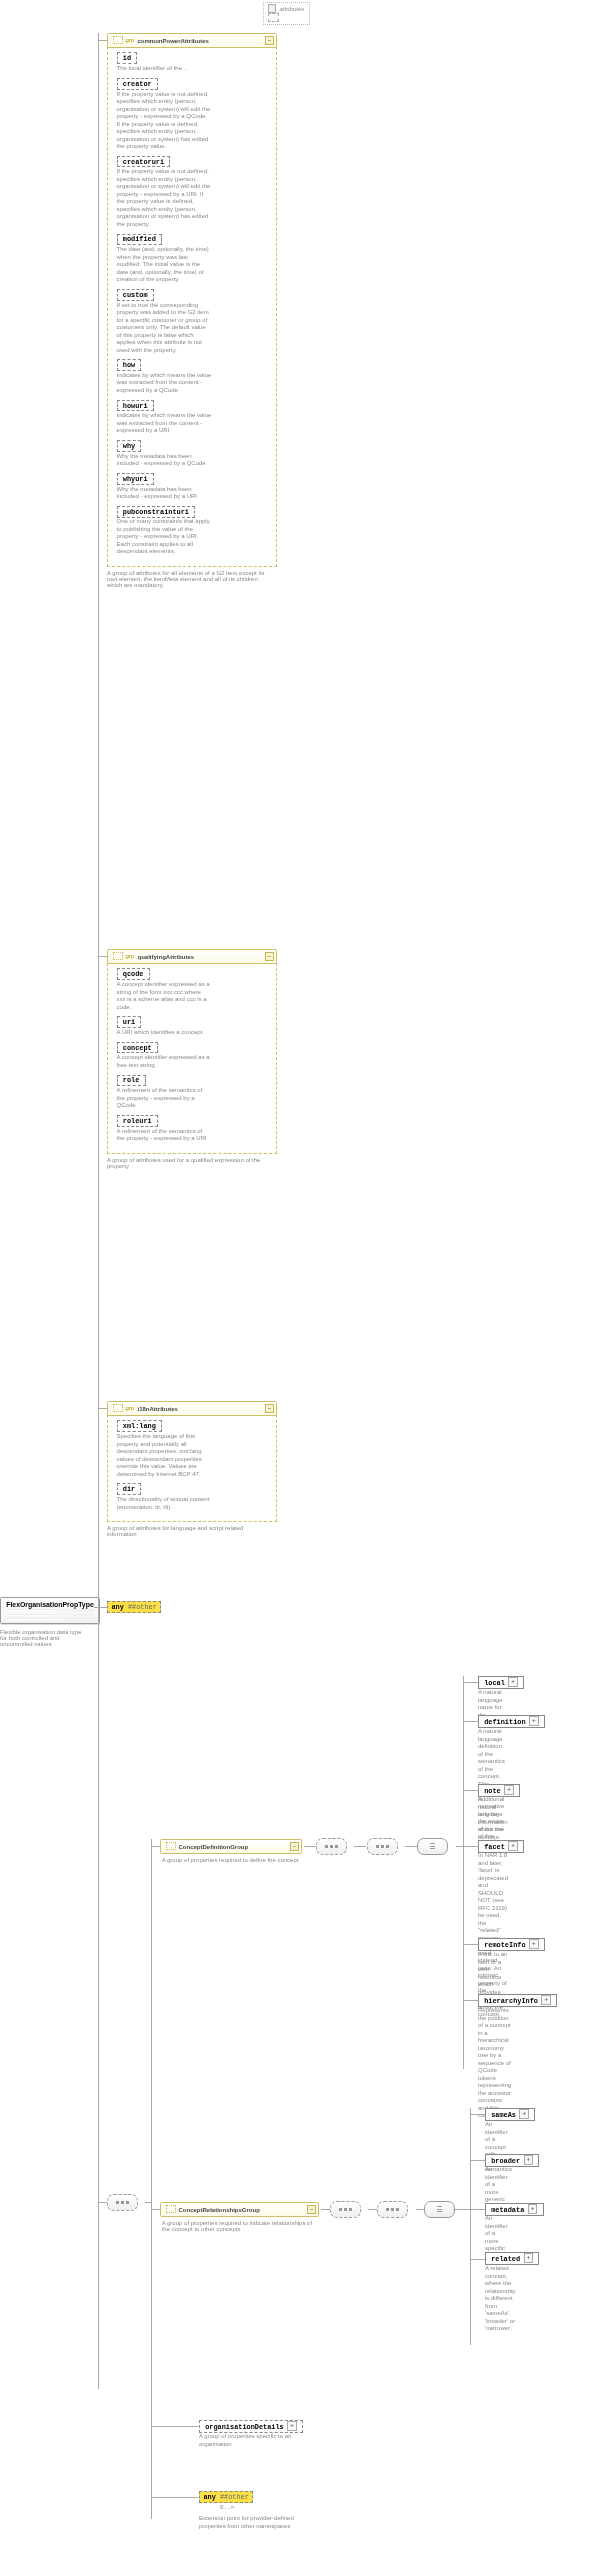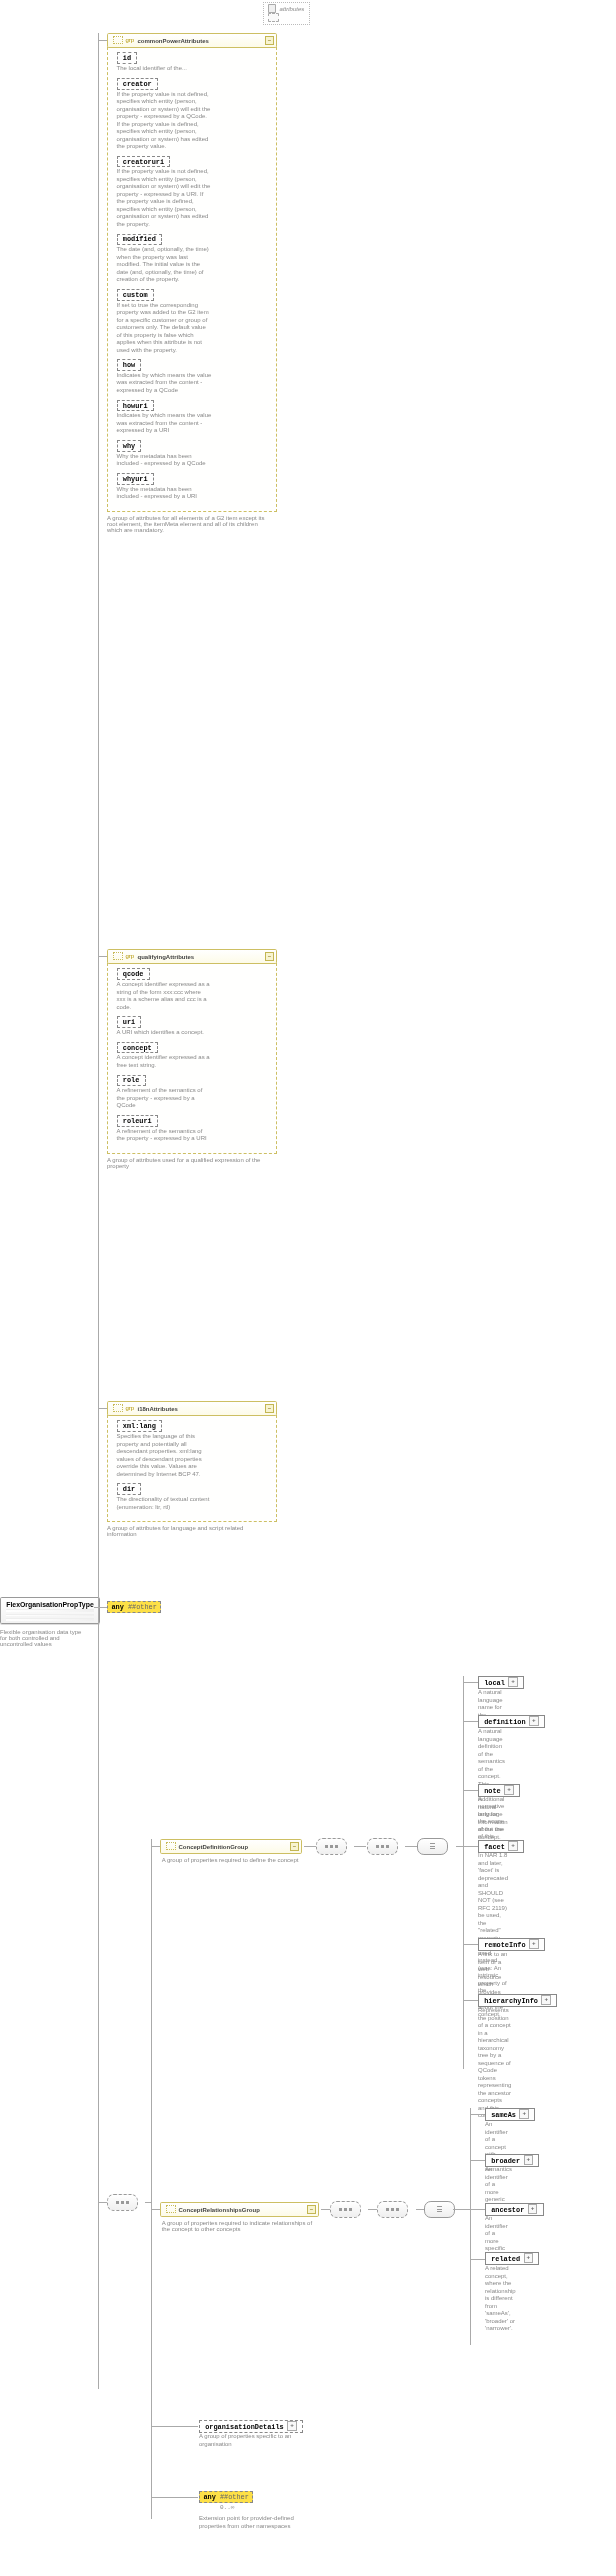--- a/index.html
+++ b/index.html
@@ -116,20 +116,24 @@
         <div class="attr-desc">Indicates by which means the value was extracted from the content - expressed by a URI</div>
       </div>
       <div class="attr">
         <span class="attr-name">why</span>
         <div class="attr-desc">Why the metadata has been included - expressed by a QCode</div>
       </div>
       <div class="attr">
         <span class="attr-name">whyuri</span>
         <div class="attr-desc">Why the metadata has been included - expressed by a URI</div>
       </div>
+      <div class="attr">
+        <span class="attr-name">pubconstrainturi</span>
+        <div class="attr-desc">One or many constraints that apply to publishing the value of the property - expressed by a URI. Each constraint applies to all descendant elements.</div>
+      </div>
     </div>
     <div class="group-annot">A group of attributes for all elements of a G2 item except its root element, the itemMeta element and all of its children which are mandatory.</div>
   </div>
 
   <div class="h-line" style="left:98px; top:956px; width:8.6px;"></div>
   <div class="group-box" style="left:107px; top:949px; width:170px;">
     <div class="group-hdr">
       <span class="ico"></span><span class="grp-lbl">grp</span><span>qualifyingAttributes</span>
       <span class="exp">–</span>
     </div>
@@ -309,21 +313,21 @@
 
   <div class="h-line" style="left:470px; top:2114px; width:15.5px;"></div>
   <div class="elem-box" style="left:485px; top:2108px;"><span>sameAs</span><span class="exp">+</span></div>
   <div class="elem-annot" style="left:485px; top:2121px;">An identifier of a concept with equivalent semantics</div>
 
   <div class="h-line" style="left:470px; top:2160px; width:15.5px;"></div>
   <div class="elem-box" style="left:485px; top:2154px;"><span>broader</span><span class="exp">+</span></div>
   <div class="elem-annot" style="left:485px; top:2166px;">An identifier of a more generic concept.</div>
 
   <div class="h-line" style="left:470px; top:2209px; width:15.5px;"></div>
-  <div class="elem-box" style="left:485px; top:2203px;"><span>ancestor</span><span class="exp">+</span></div>
+  <div class="elem-box" style="left:485px; top:2203px;"><span>metadata</span><span class="exp">+</span></div>
   <div class="elem-annot" style="left:485px; top:2215px;">An identifier of a more specific concept.</div>
 
   <div class="h-line" style="left:470px; top:2259px; width:15.5px;"></div>
   <div class="elem-box" style="left:485px; top:2252px;"><span>related</span><span class="exp">+</span></div>
   <div class="elem-annot" style="left:485px; top:2265px;">A related concept, where the relationship is different from 'sameAs', 'broader' or 'narrower'.</div>
 
   <div class="h-line" style="left:151px; top:2426px; width:47px;"></div>
   <div class="elem-box dashed" style="left:199px; top:2420px;"><span>organisationDetails</span><span class="exp">+</span></div>
   <div class="elem-annot" style="left:199px; top:2433px;">A group of properties specific to an organisation</div>
 

